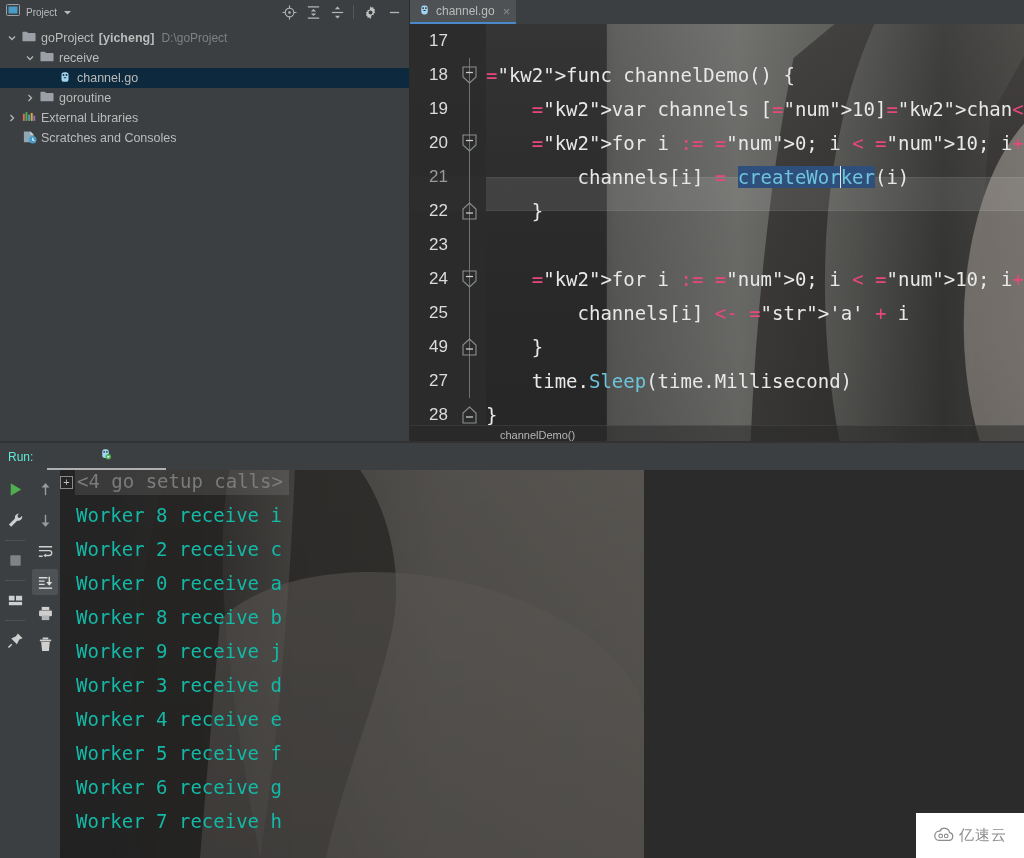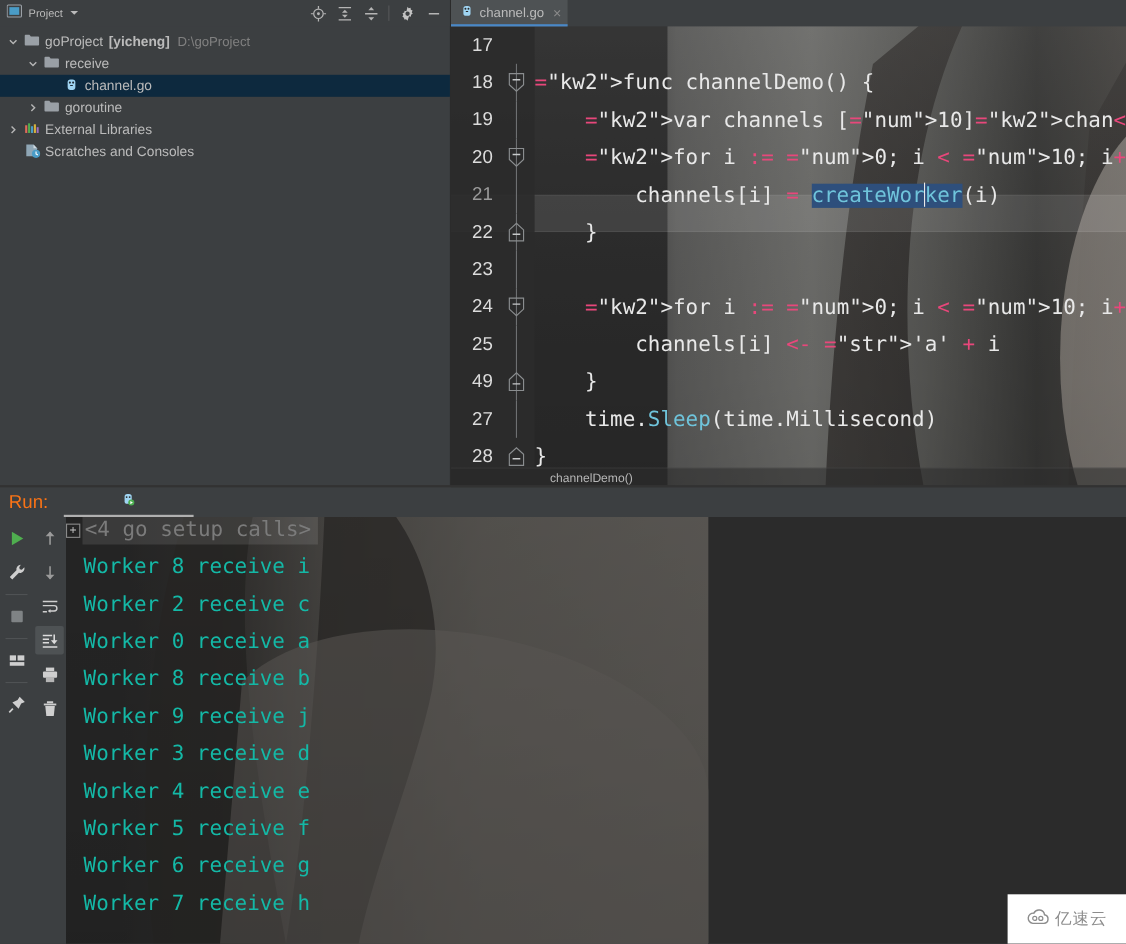--- a/index.html
+++ b/index.html
@@ -90,21 +90,21 @@
     border-top: 1px solid rgba(255,255,255,0.07);
   }
   .breadcrumb-bar span { color: #b6b6b6; font-size: 11px; }
 
   
   #run-panel {
     position: absolute; left: 0; top: 443px; width: 1024px; height: 415px;
     background: #3c3f41;
   }
   .run-header { height: 27px; display: flex; align-items: center; background: #3c3f41; }
-  .run-label { color: #f97316; font-size: 17px; padding: 0 14px 0 8px; }
+  .run-label { color: #5eead4; font-size: 12px; padding: 0 14px 0 8px; }
   .run-tab {
     height: 27px; display: flex; align-items: center; gap: 6px; padding: 4px 6px 0 4px;
     border-bottom: 2px solid #b0b0b0; font-size: 12.5px; color: #bbbbbb; flex-direction: column;
   }
   .run-tab-close { color: #8a8a8a; font-size: 13px; margin-left: 4px; }
 
   .run-body { position: relative; height: 388px; display: flex; }
   .run-toolbar {
     width: 60px; min-width: 60px; height: 388px; background: #3c3f41;
     display: flex; padding-top: 6px;

